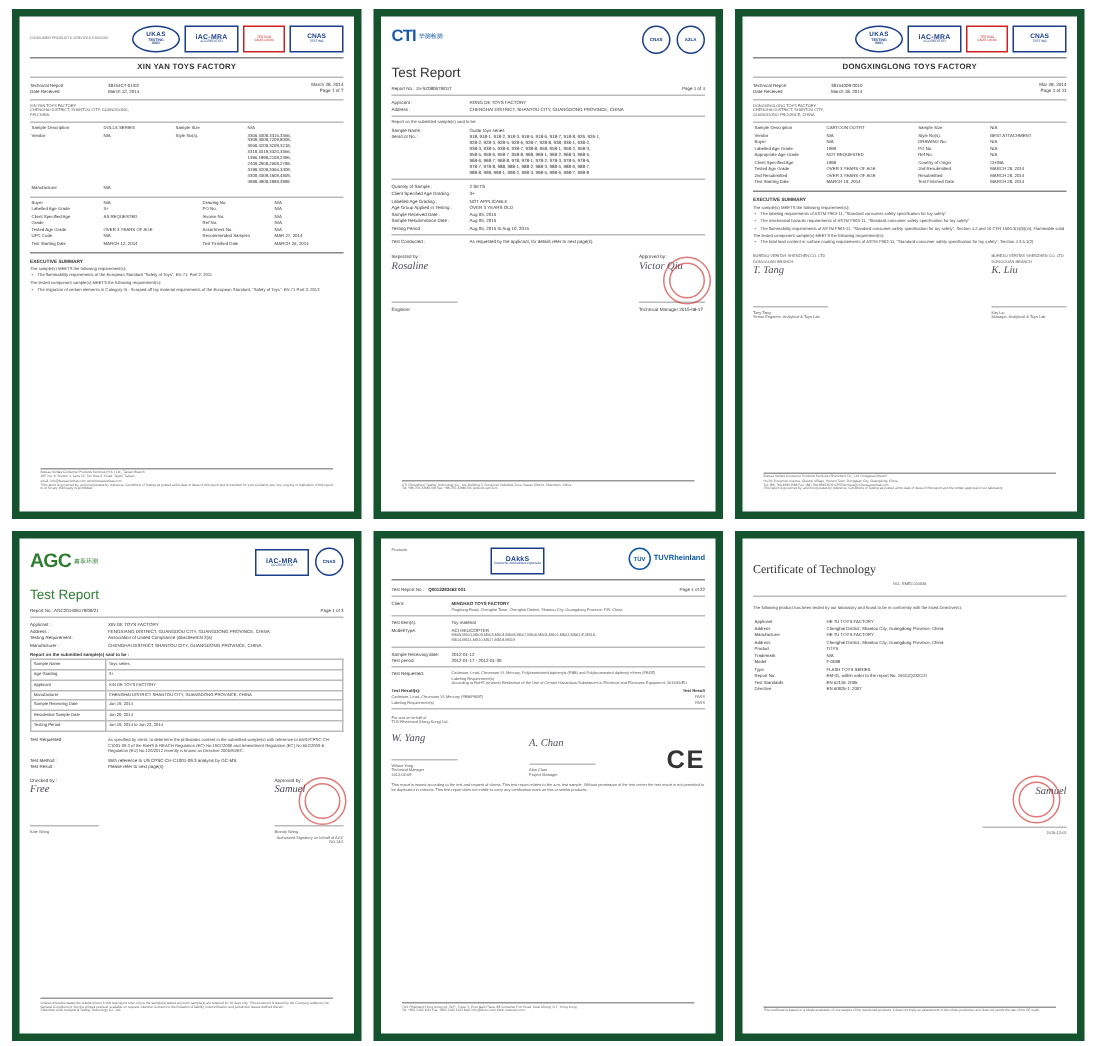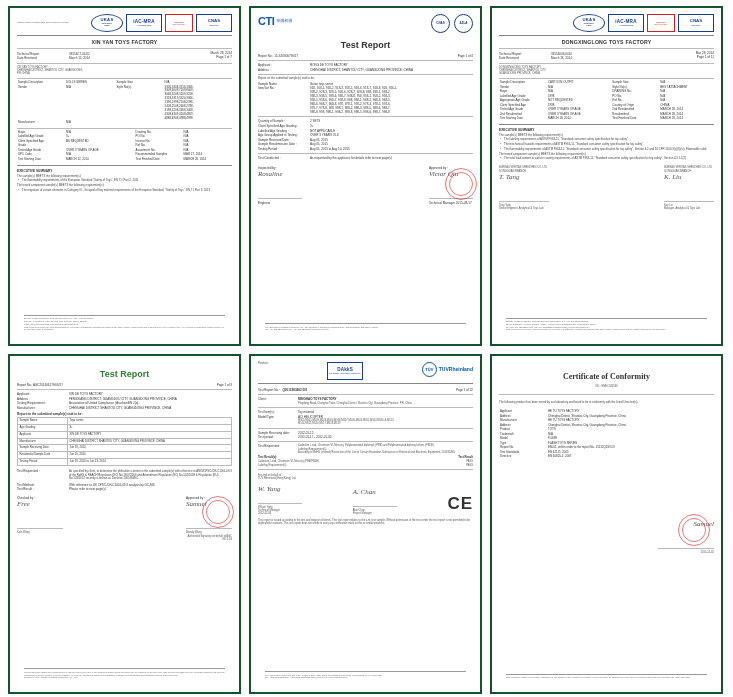--- a/index.html
+++ b/index.html
@@ -1,19 +1,19 @@
 <!DOCTYPE html>
 <html><head>
 <meta charset="utf-8">
 <style>
   html,body{margin:0;padding:0;background:#ffffff;}
   body{width:733px;height:697px;font-family:"Liberation Sans",sans-serif;color:#222;}
   .sheet{position:relative;width:733px;height:697px;background:#fff;}
   .grid{display:grid;grid-template-columns:233px 233px 233px;grid-template-rows:340px 340px;gap:8px;padding:6px 8px;box-sizing:border-box;}
-  .cert{position:relative;background:#fff;border:2px solid #14532d;box-sizing:border-box;overflow:hidden;font-size:3.1px;line-height:1.35;color:#333;padding-left:44px;}
+  .cert{position:relative;background:#fff;border:5px solid #14532d;box-sizing:border-box;overflow:hidden;font-size:3.1px;line-height:1.35;color:#333;padding-left:44px;}
   .cert .inner{position:absolute;inset:6px 7px 7px 7px;}
   
   .row{display:flex;}
   .sp{justify-content:space-between;}
   .hline{height:1px;background:#888;margin:3px 0;}
   .hline2{height:1px;background:#bbb;margin:2px 0;}
   .center{text-align:center;}
   .right{text-align:right;}
   .tiny{font-size:2.6px;line-height:1.3;color:#555;}
   
@@ -43,21 +43,21 @@
   .sig{height:26px;position:relative;}
   .sig .name{font-family:"Liberation Serif",serif;font-style:italic;font-size:7px;color:#223;opacity:.8;transform:rotate(-7deg);}
   .stamp{position:absolute;width:30px;height:30px;border-radius:50%;border:1.2px solid #c22;opacity:.6;}
   .stamp:after{content:"";position:absolute;inset:3px;border-radius:50%;border:.6px solid #c22;}
   .footerband{position:absolute;left:7px;right:7px;bottom:6px;border-top:1px solid #999;padding-top:1.5px;font-size:2.2px;color:#666;line-height:1.25;}
   
   .cti-head{display:flex;align-items:flex-start;justify-content:space-between;}
   .cti-logo{display:flex;align-items:center;gap:2px;}
   .cti-letters{font-size:11px;font-weight:bold;color:#1659a8;letter-spacing:-.5px;}
   .cti-cn{font-size:4px;color:#1659a8;line-height:1.1;}
-  .bigtitle{text-align:center;font-size:9px;font-weight:bold;margin:6px 0 3px;}
+  .bigtitle{text-align:left;font-size:9px;font-weight:normal;margin:6px 0 3px;}
   .agc-logo{font-size:13px;font-weight:bold;color:#2e7d32;letter-spacing:-.5px;}
   .agc-cn{font-size:4px;color:#2e7d32;}
   .tuv-logo{display:flex;align-items:center;gap:2px;color:#0b57a4;}
   .tuv-circ{width:13px;height:13px;border-radius:50%;border:1.4px solid #0b57a4;display:flex;align-items:center;justify-content:center;font-size:4px;font-weight:bold;}
   .emtek{font-size:9px;font-weight:bold;color:#14489b;letter-spacing:.5px;}
   .ce-mark{font-size:17px;font-weight:bold;letter-spacing:1px;}
   .tbl{width:100%;border-collapse:collapse;font-size:2.8px;}
   .tbl td{border:.4px solid #bbb;padding:1px 1.5px;vertical-align:top;}
   .lbl-col{width:46px;color:#333;}
   .grn{color:#2e7d32;}
@@ -436,20 +436,33 @@
         </div>
         <div class="footerband tiny" style="white-space:pre-line">Bureau Veritas Consumer Products Services (Shenzhen) Co., Ltd. Dongguan Branch
 No.36, Dongmen Avenue, Qiaotou Village, Humen Town, Dongguan City, Guangdong, China
 Tel: (86) 769-85653568  Fax: (86) 769-85653530  CPSServices@cn.bureauveritas.com
 This report is governed by, and incorporates by reference, Conditions of Testing as posted at the date of issue of this report and the written approval of our laboratory.</div>
       </div>
     </div>
 
     <div class="cert">
       <div class="inner">
+        <div class="cti-head">
+          <div class="cti-logo">
+            <span class="agc-logo">AGC</span>
+            <span class="agc-cn">鑫泰环测</span>
+          </div>
+          <div class="logos">
+            <span class="logo-box">
+                <span class="big">iAC-MRA</span>
+                <span>ACCREDITED</span>
+              </span>
+            <span class="circle-logo">CNAS</span>
+          </div>
+        </div>
         <div class="bigtitle grn">Test Report</div>
         <div class="row sp" style="font-size:3px;">
           <div><span>Report No.:</span>
                <span>AGC201406179/06/21</span></div>
           <div>Page 1 of 3</div>
         </div>
         <div class="hline2"></div>
         <div class="metarow">
             <span class="k">Applicant :</span>
             <span class="v">XIN DE TOYS FACTORY</span>
@@ -629,21 +642,21 @@
           <div class="ce-mark">CE</div>
         </div>
         <div class="tiny" style="margin-top:3px">This report is issued according to the test and request of clients. This test report relates to the a.m. test sample. Without permission of the test center the test report is not permitted to be duplicated in extracts. This test report does not entitle to carry any certification mark on this or similar products.</div>
         <div class="footerband tiny" style="white-space:pre-line">TUV Rheinland Hong Kong Ltd. 21/F., Tower 2, Ever Gain Plaza, 88 Container Port Road, Kwai Chung, N.T., Hong Kong
 Tel: +852 2192 1111  Fax: +852 2192 1122  Mail: info@hk.tuv.com  Web: www.tuv.com</div>
       </div>
     </div>
 
     <div class="cert">
       <div class="inner">
-        <div class="bigtitle" style="font-family:'Liberation Serif',serif;font-size:8px;margin:10px 0 2px;">Certificate of Conformity</div>
+        <div class="bigtitle" style="font-family:'Liberation Serif',serif;font-size:8px;margin:10px 0 2px;">Certificate of Technology</div>
         <div class="center tiny">NO.: EMEC020536</div>
         <div class="hline2" style="margin:6px 0"></div>
         <div class="para">The following product has been tested by our laboratory and found to be in conformity with the listed Directive(s).</div>
         <table class="kv-table" style="margin-top:5px">
           <tbody>
               <tr>
                 <td class="lbl-col">Applicant</td>
                 <td>HE TU TOYS FACTORY</td>
               </tr>
           <tr>

